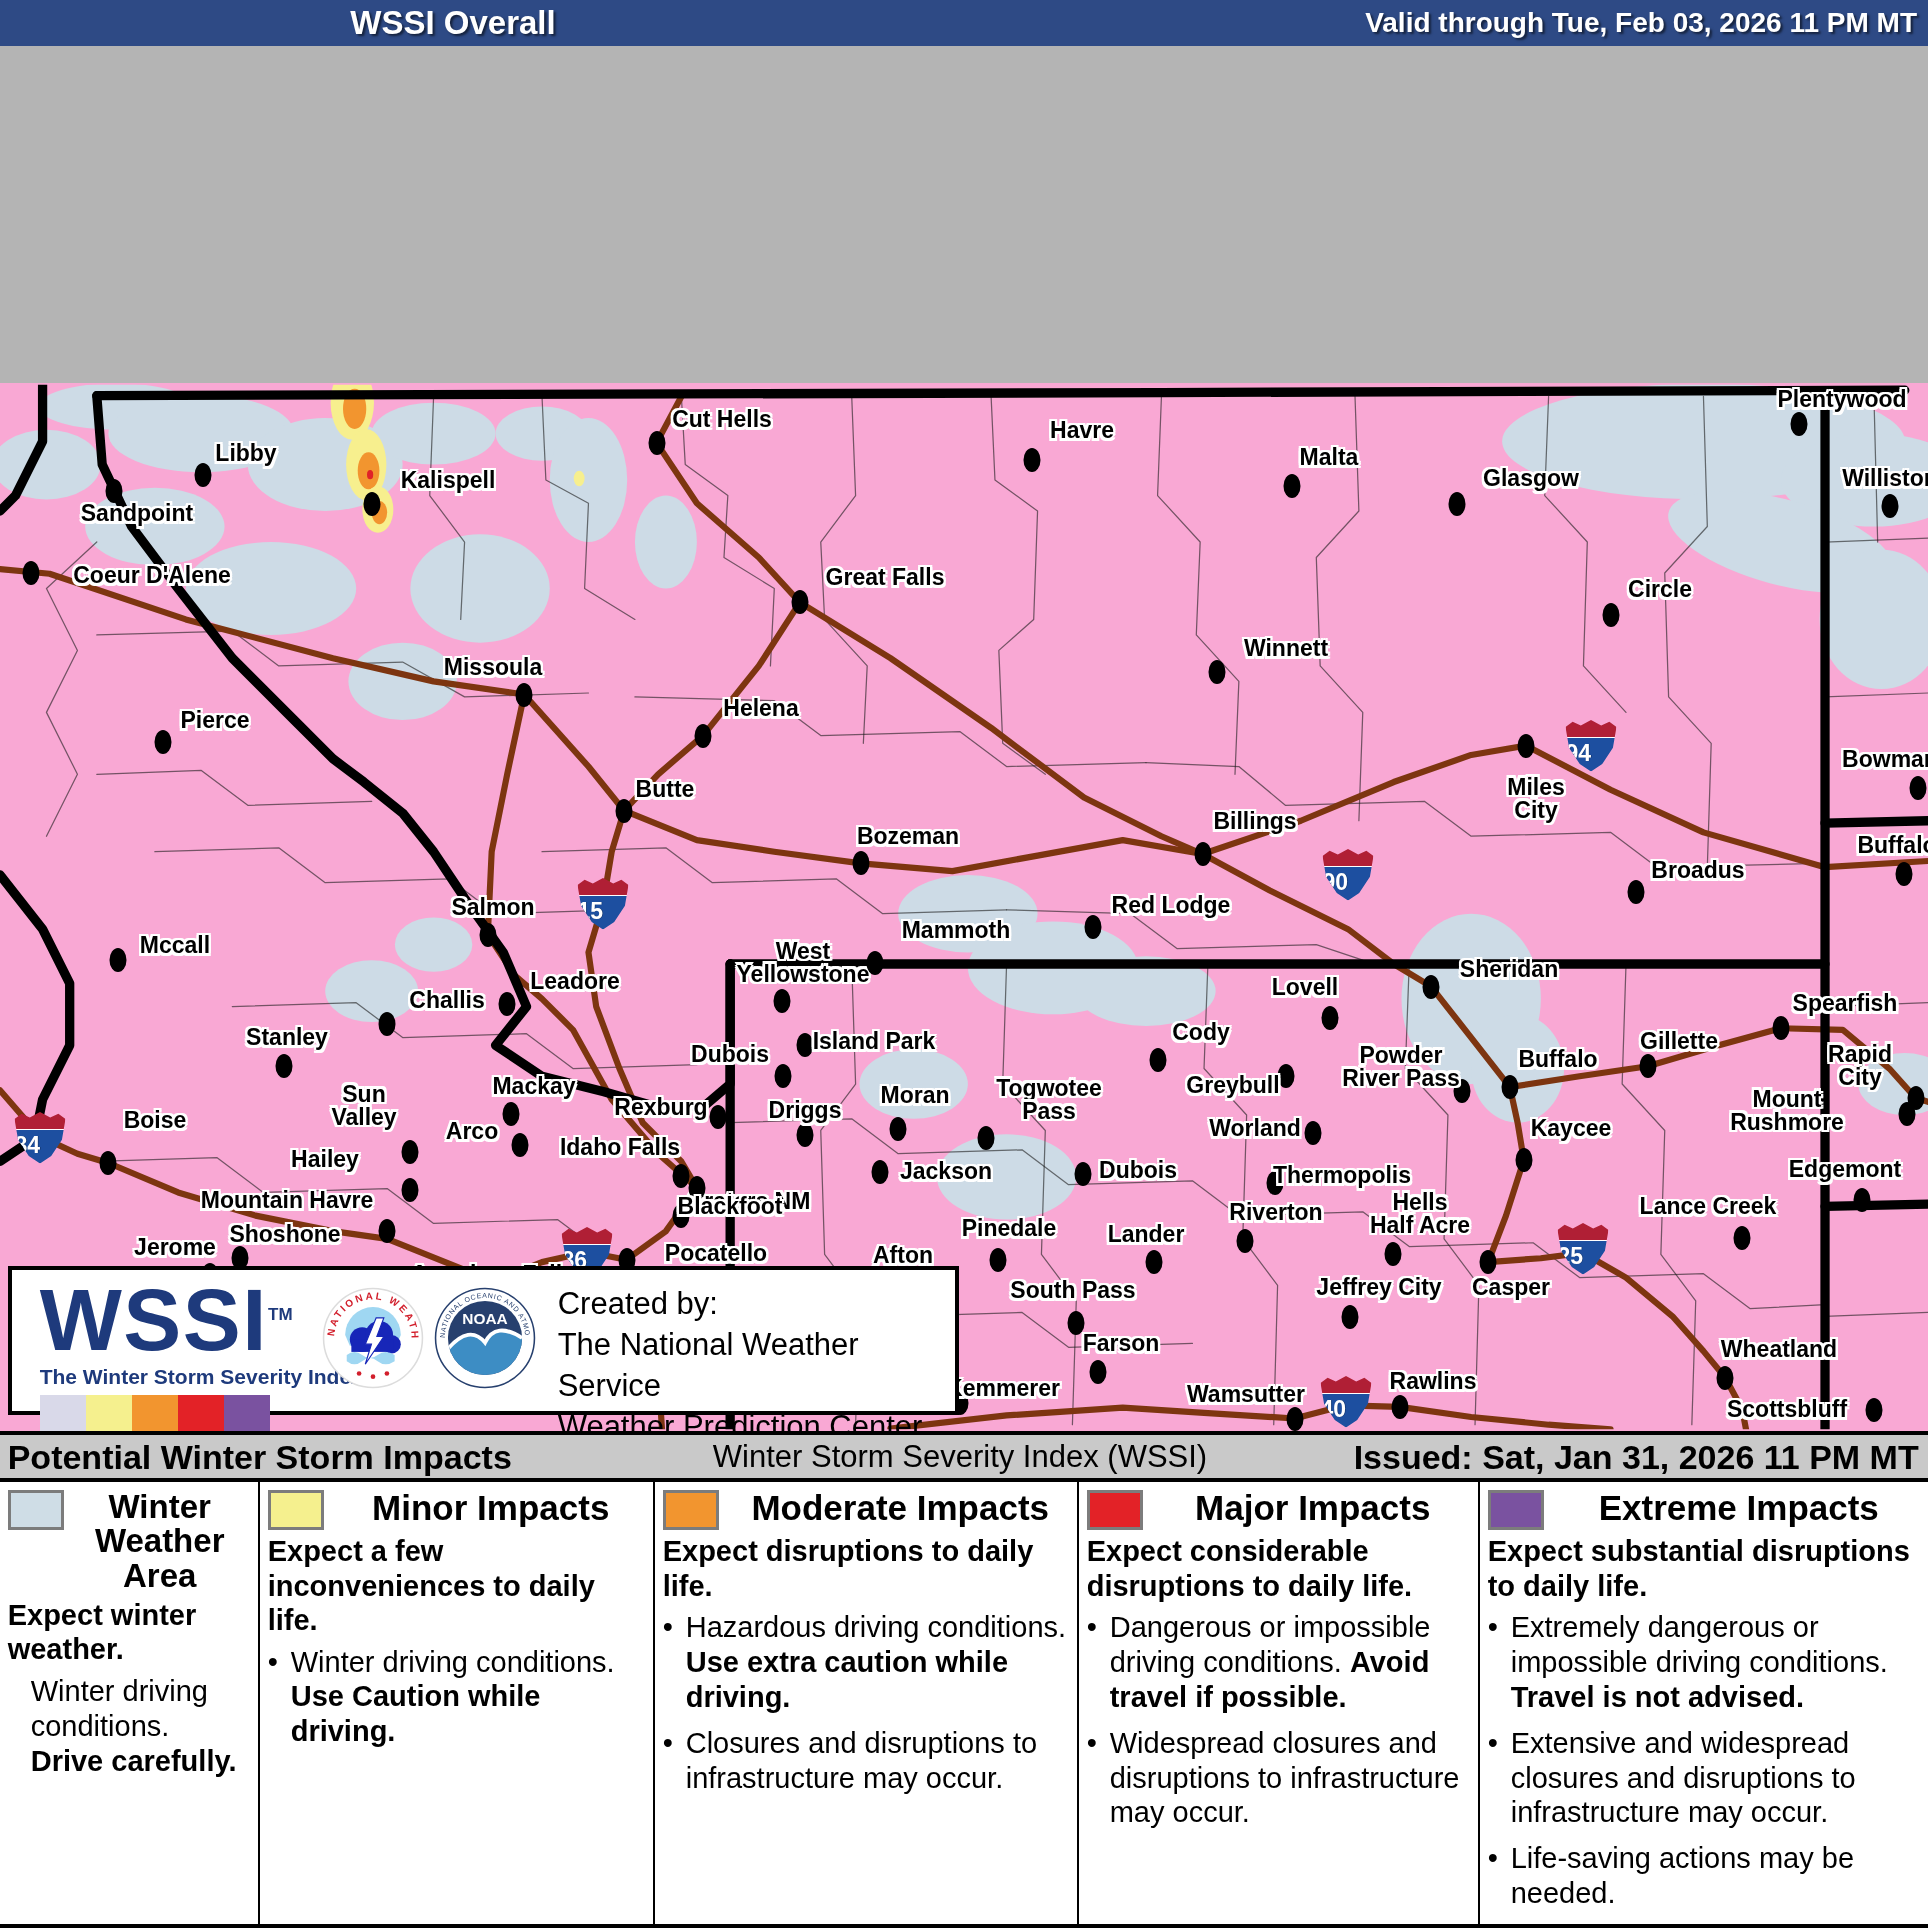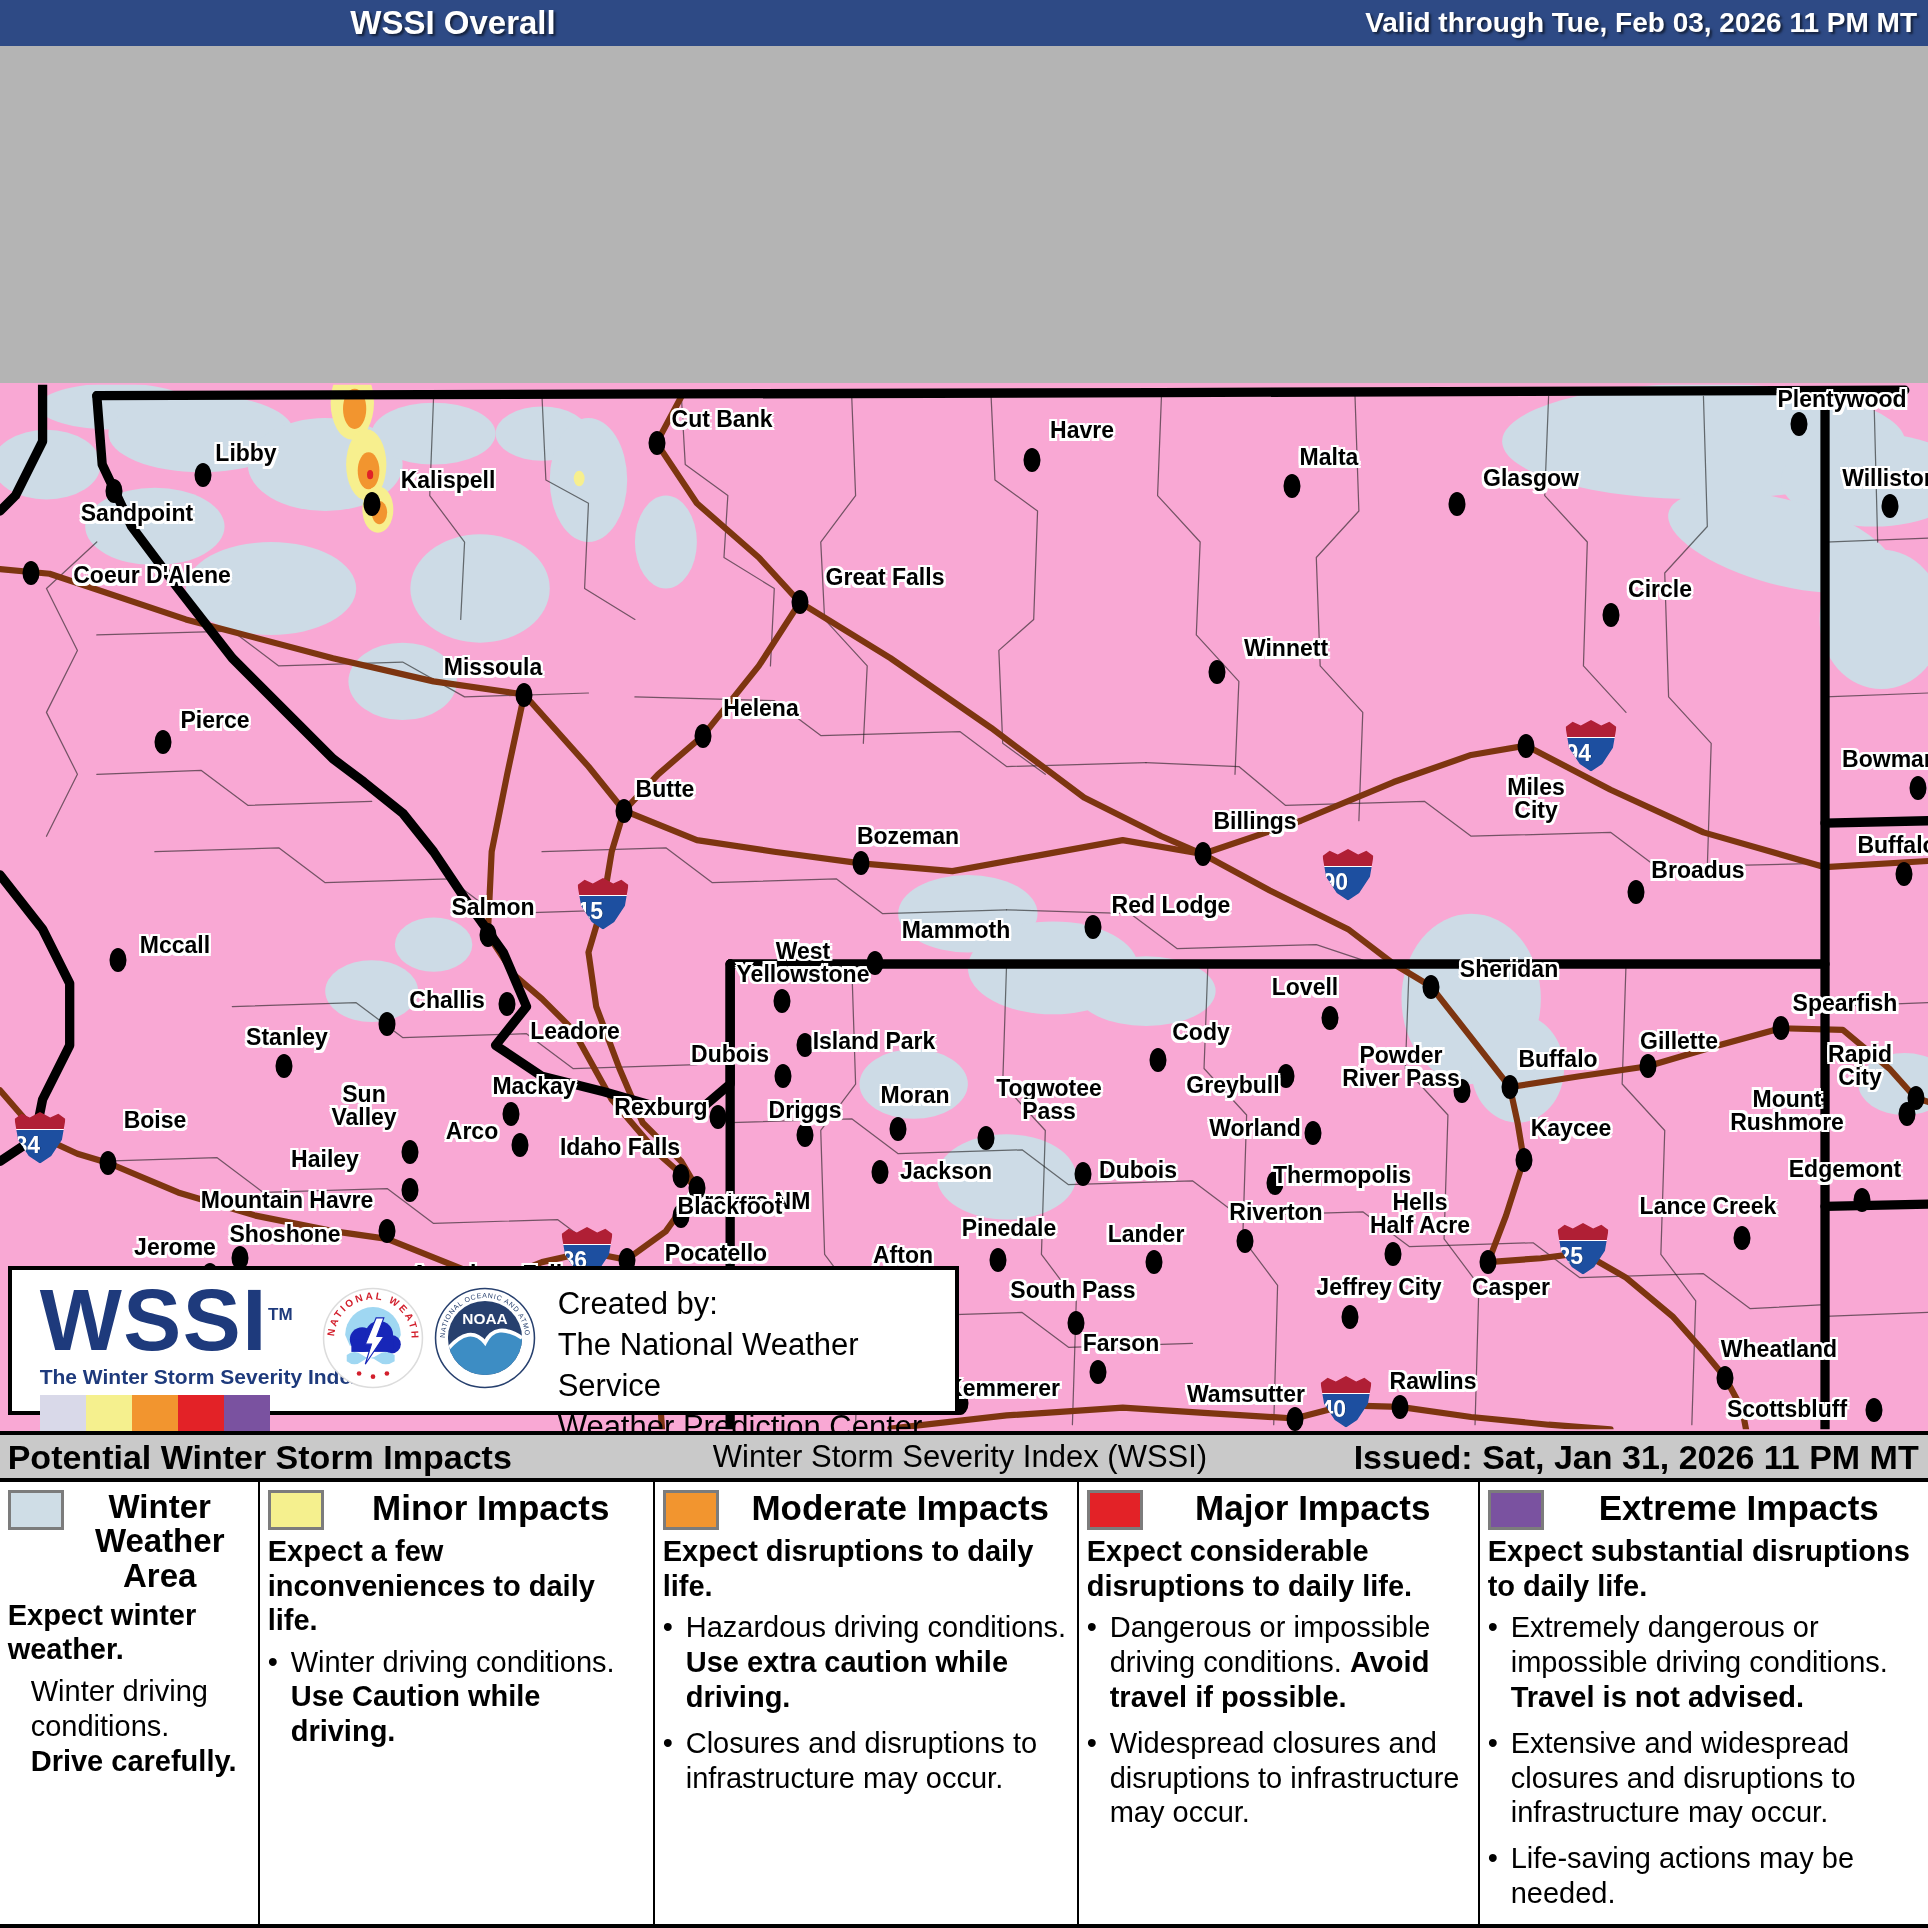--- a/index.html
+++ b/index.html
@@ -177,21 +177,21 @@
   <div id="maplayer">
       <div class="dot" style="left: 203px; top: 475px;"></div>
       <div class="clab" style="left: 246px; top: 454px;">Libby</div>
       <div class="dot" style="left: 114px; top: 491px;"></div>
       <div class="clab" style="left: 137px; top: 514px;">Sandpoint</div>
       <div class="dot" style="left: 31px; top: 573px;"></div>
       <div class="clab" style="left: 152px; top: 576px;">Coeur D'Alene</div>
       <div class="dot" style="left: 372px; top: 504px;"></div>
       <div class="clab" style="left: 448px; top: 481px;">Kalispell</div>
       <div class="dot" style="left: 657px; top: 443px;"></div>
-      <div class="clab" style="left: 722px; top: 420px;">Cut Bank</div>
+      <div class="clab" style="left: 722px; top: 420px;">Cut Hells</div>
       <div class="dot" style="left: 1032px; top: 460px;"></div>
       <div class="clab" style="left: 1082px; top: 431px;">Havre</div>
       <div class="dot" style="left: 1292px; top: 486px;"></div>
       <div class="clab" style="left: 1329px; top: 458px;">Malta</div>
       <div class="dot" style="left: 1457px; top: 504px;"></div>
       <div class="clab" style="left: 1531px; top: 479px;">Glasgow</div>
       <div class="dot" style="left: 1799px; top: 424px;"></div>
       <div class="clab" style="left: 1842px; top: 400px;">Plentywood</div>
       <div class="dot" style="left: 1890px; top: 506px;"></div>
       <div class="clab" style="left: 1890px; top: 479px;">Williston</div>
@@ -220,21 +220,21 @@
       <div class="dot" style="left: 1526px; top: 746px;"></div>
       <div class="clab" style="left: 1536px; top: 799px;">Miles
 City</div>
       <div class="dot" style="left: 1636px; top: 892px;"></div>
       <div class="clab" style="left: 1698px; top: 871px;">Broadus</div>
       <div class="dot" style="left: 1093px; top: 927px;"></div>
       <div class="clab" style="left: 1171px; top: 906px;">Red Lodge</div>
       <div class="dot" style="left: 488px; top: 935px;"></div>
       <div class="clab" style="left: 493px; top: 908px;">Salmon</div>
       <div class="dot" style="left: 507px; top: 1004px;"></div>
-      <div class="clab" style="left: 575px; top: 1032px;">Leadore</div>
+      <div class="clab" style="left: 575px; top: 982px;">Leadore</div>
       <div class="dot" style="left: 118px; top: 960px;"></div>
       <div class="clab" style="left: 175px; top: 946px;">Mccall</div>
       <div class="dot" style="left: 387px; top: 1024px;"></div>
       <div class="clab" style="left: 447px; top: 1001px;">Challis</div>
       <div class="dot" style="left: 284px; top: 1066px;"></div>
       <div class="clab" style="left: 287px; top: 1038px;">Stanley</div>
       <div class="dot" style="left: 782px; top: 1001px;"></div>
       <div class="clab" style="left: 787px; top: 963px; margin-left: 16px;">West
 Yellowstone</div>
       <div class="dot" style="left: 875px; top: 963px;"></div>

